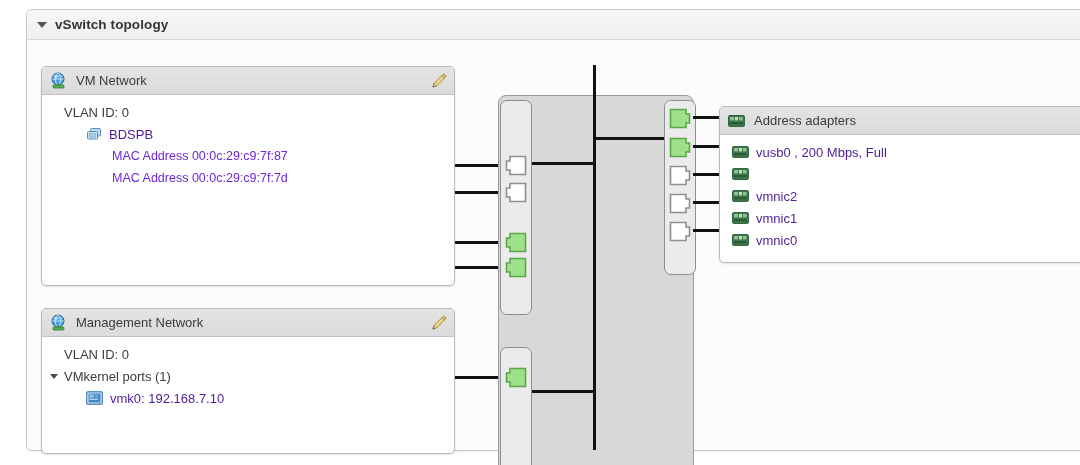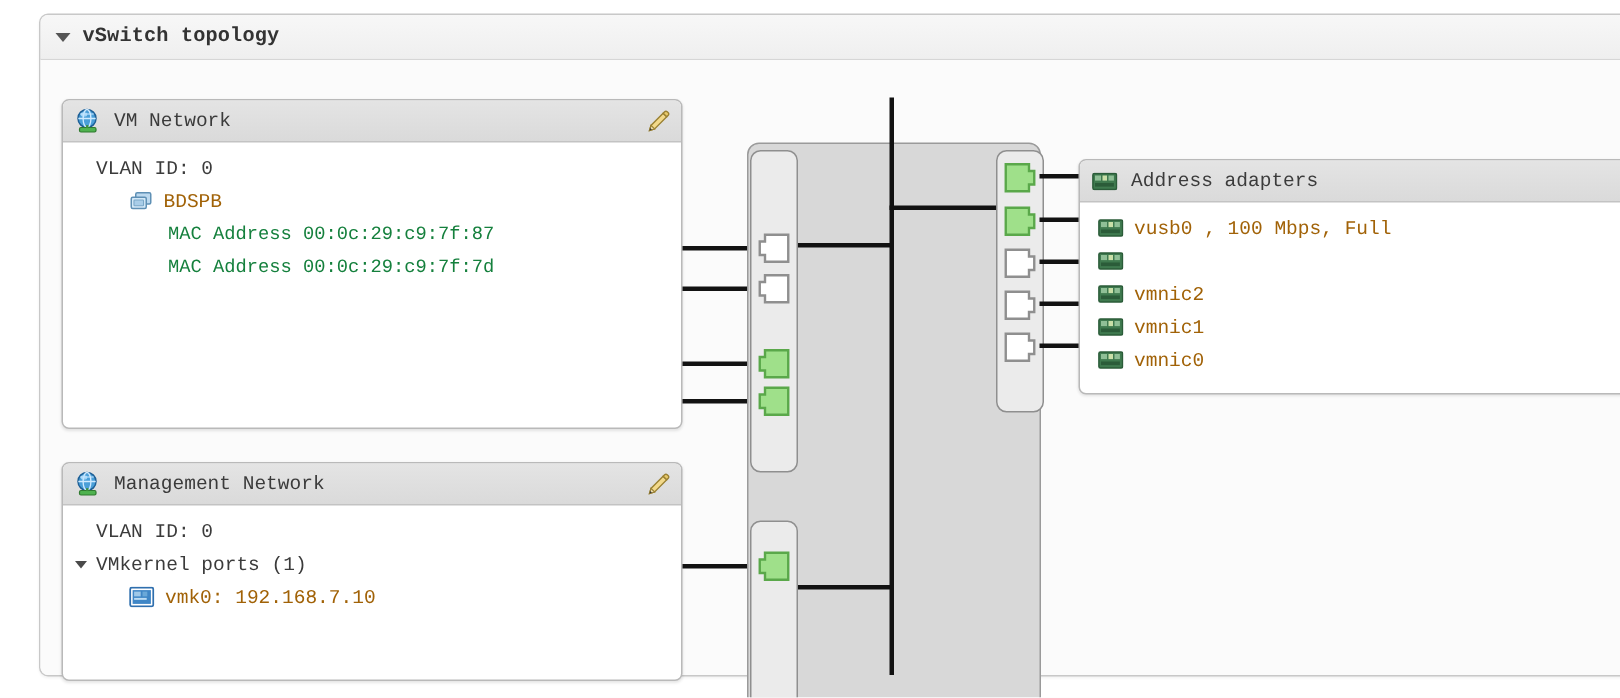--- a/index.html
+++ b/index.html
@@ -7,21 +7,20 @@
     padding: 0;
     background: #ffffff;
     font-family: "Liberation Sans", sans-serif;
   }
   #screen {
     position: relative;
     width: 1080px;
     height: 465px;
     overflow: hidden;
     background: #ffffff;
-    font-family: Liberation Mono, monospace;
   }
 
   
   .outer-panel {
     position: absolute;
     left: 26px;
     top: 9px;
     width: 1066px;
     height: 442px;
     border: 1px solid #c8c8c8;
@@ -104,32 +103,32 @@
     align-items: center;
     height: 22px;
     font-size: 13px;
     color: #3b3b3b;
     white-space: nowrap;
     text-align: center;
   }
   .row.vlan     { padding-left: 22px; }
   .row.group    { padding-left: 8px; }
   .row.child    { padding-left: 44px; }
-  .row.mac      { padding-left: 70px; font-size: 12.5px; color: #15803d; }
+  .row.mac      { padding-left: 70px; font-size: 12.5px; color: #6d28d9; }
   .row.adapter  { padding-left: 12px; }
 
   .grp-twisty {
     width: 0; height: 0;
     border-left: 4.5px solid transparent;
     border-right: 4.5px solid transparent;
     border-top: 5.5px solid #4a4a4a;
     margin-right: 6px;
   }
   .link {
-    color: #a16207;
+    color: #4c1d95;
     font-size: 13px;
     cursor: pointer;
   }
   .ico { flex: 0 0 auto; margin-right: 7px; display: block; }
 
   
   .switch-body {
     position: absolute;
     left: 471px; top: 55px;
     width: 196px; height: 385px;
@@ -365,21 +364,21 @@
           <div class="row adapter">
             <span>
               <svg class="ico" width="17" height="12" viewBox="0 0 17 12">
                 <rect x="0.6" y="0.6" width="15.8" height="10.8" rx="1" fill="#3f7a4f" stroke="#2b5c39" stroke-width="1"></rect>
                 <rect x="2" y="2" width="4" height="3.4" fill="#8fbf96"></rect>
                 <rect x="7" y="2" width="3" height="3.4" fill="#c9dfa8"></rect>
                 <rect x="11" y="2" width="3.6" height="3.4" fill="#8fbf96"></rect>
                 <rect x="2" y="7" width="12.6" height="2.4" fill="#2b5c39"></rect>
               </svg>
             </span>
-            <span class="link">vusb0 , 100 Mbps, Full</span>
+            <span class="link">vusb0 , 200 Mbps, Full</span>
           </div>
 
           <div class="row adapter">
             <span>
               <svg class="ico" width="17" height="12" viewBox="0 0 17 12">
                 <rect x="0.6" y="0.6" width="15.8" height="10.8" rx="1" fill="#3f7a4f" stroke="#2b5c39" stroke-width="1"></rect>
                 <rect x="2" y="2" width="4" height="3.4" fill="#8fbf96"></rect>
                 <rect x="7" y="2" width="3" height="3.4" fill="#c9dfa8"></rect>
                 <rect x="11" y="2" width="3.6" height="3.4" fill="#8fbf96"></rect>
                 <rect x="2" y="7" width="12.6" height="2.4" fill="#2b5c39"></rect>

